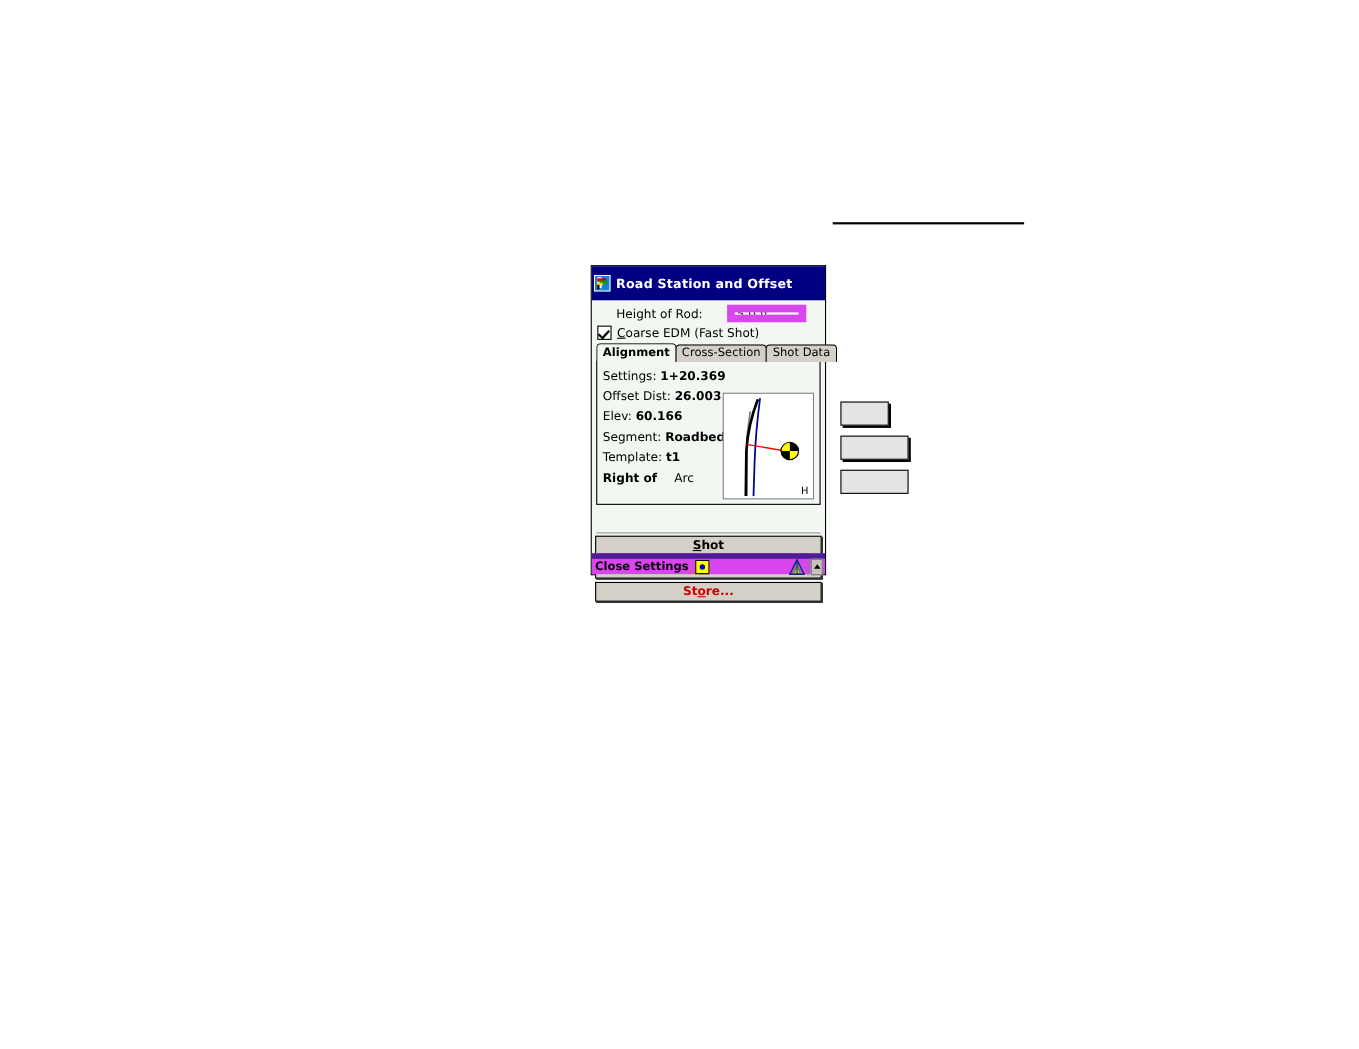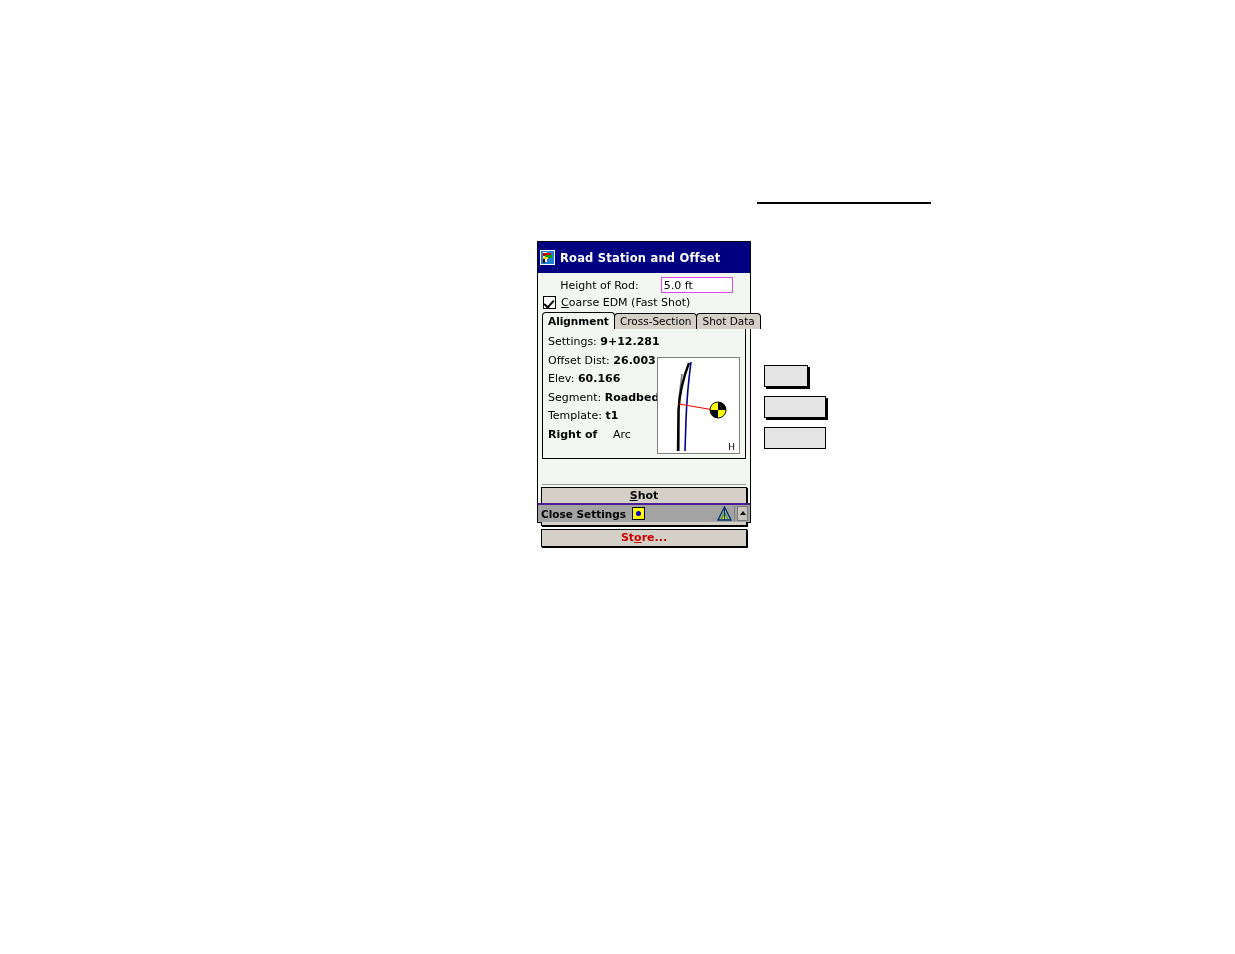--- a/index.html
+++ b/index.html
@@ -87,21 +87,21 @@
   }
   .rod-label {
     font-size: 11px;
     white-space: nowrap;
   }
   .rod-input {
     margin-left: 22px;
     width: 72px;
     height: 16px;
     background: #ffffff;
-    border: 1px solid #d946ef;
+    border: 7px solid #d946ef;
     box-sizing: border-box;
     font-family: "DejaVu Sans", sans-serif;
     font-size: 11px;
     padding: 0 2px;
     line-height: 14px;
     color: #000;
     outline: none;
   }
 
   .edm-row {
@@ -244,22 +244,22 @@
   .btn.store { color: #cc0000; }
   .btn .uline { text-decoration: underline; }
 
   
   .taskbar {
     position: absolute;
     left: 0;
     bottom: 0;
     width: 100%;
     height: 19px;
-    background: #a3a3a3;
-    border-top: 2px solid #4c1d95;
+    background: #d946ef;
+    border-top: 5px solid #4c1d95;
     box-sizing: border-box;
     display: flex;
     align-items: center;
     padding-left: 3px;
   }
   .taskbar-text {
     font-size: 10.5px;
     font-weight: bold;
     white-space: nowrap;
   }
@@ -351,21 +351,21 @@
   <div class="tabstrip">
     <div class="tab active">Alignment</div>
     <div class="tab">Cross-Section</div>
     <div class="tab">Shot Data</div>
   </div>
 
   <div class="tabpanel">
 
     <div class="field-row">
       <span class="lbl">Settings:</span>
-      <span class="val">9+12.281</span>
+      <span class="val">1+20.369</span>
     </div>
     <div class="field-row">
       <span class="lbl">Offset Dist:</span>
       <span class="val">26.003</span>
     </div>
     <div class="field-row">
       <span class="lbl">Elev:</span>
       <span class="val">60.166</span>
     </div>
     <div class="field-row">

